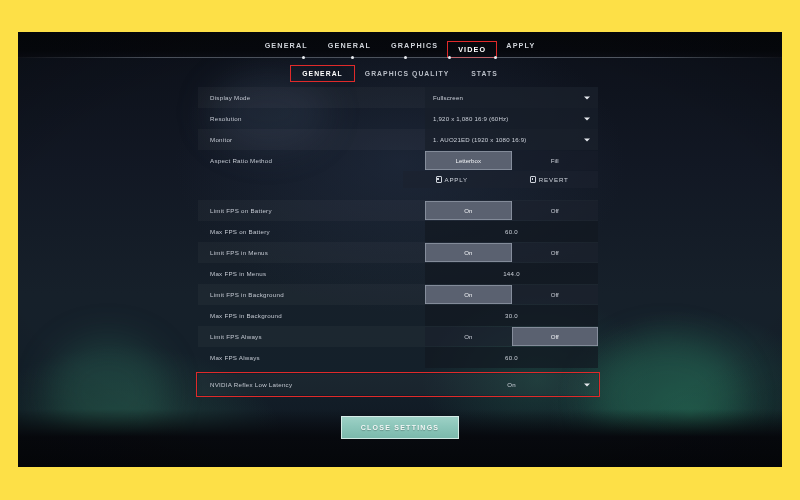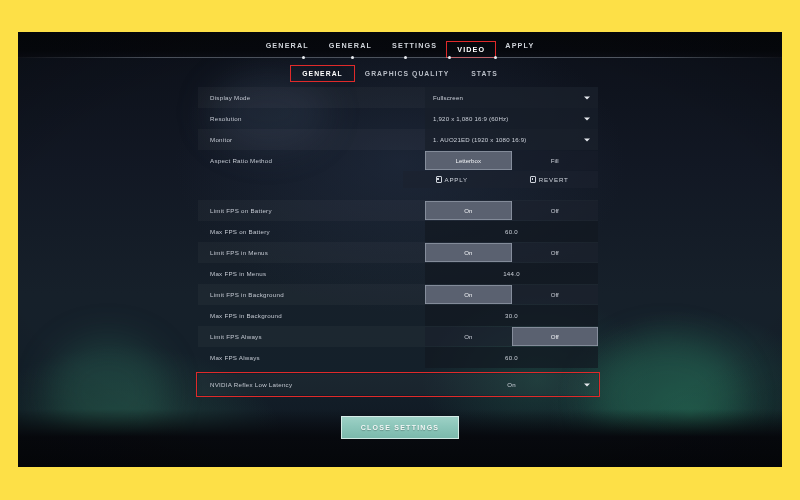--- a/index.html
+++ b/index.html
@@ -227,21 +227,21 @@
     <div class="blob" style="left:30px; bottom:20px; width:120px; height:110px; background:rgba(44,110,88,0.30);"></div>
     <div class="blob" style="right:40px; bottom:10px; width:150px; height:120px; background:rgba(40,118,92,0.33);"></div>
     <div class="blob" style="left:190px; top:40px; width:120px; height:80px; background:rgba(70,85,110,0.22);"></div>
     <div id="bg-dark-top"></div>
     <div id="bg-dark-bottom"></div>
     <div id="vignette"></div>
 
     <div id="topnav">
       <div class="mtab"><span>GENERAL</span></div>
       <div class="mtab"><span>GENERAL</span></div>
-      <div class="mtab"><span>SETTINGS</span></div>
+      <div class="mtab"><span>GRAPHICS</span></div>
       <div class="mtab sel boxed"><span>VIDEO</span></div>
       <div class="mtab"><span>APPLY</span></div>
     </div>
     <div id="navline"></div>
     <div class="navdot" style="left:284px;"></div>
     <div class="navdot" style="left:333px;"></div>
     <div class="navdot" style="left:386px;"></div>
     <div class="navdot" style="left:430px;"></div>
     <div class="navdot" style="left:476px;"></div>
 

